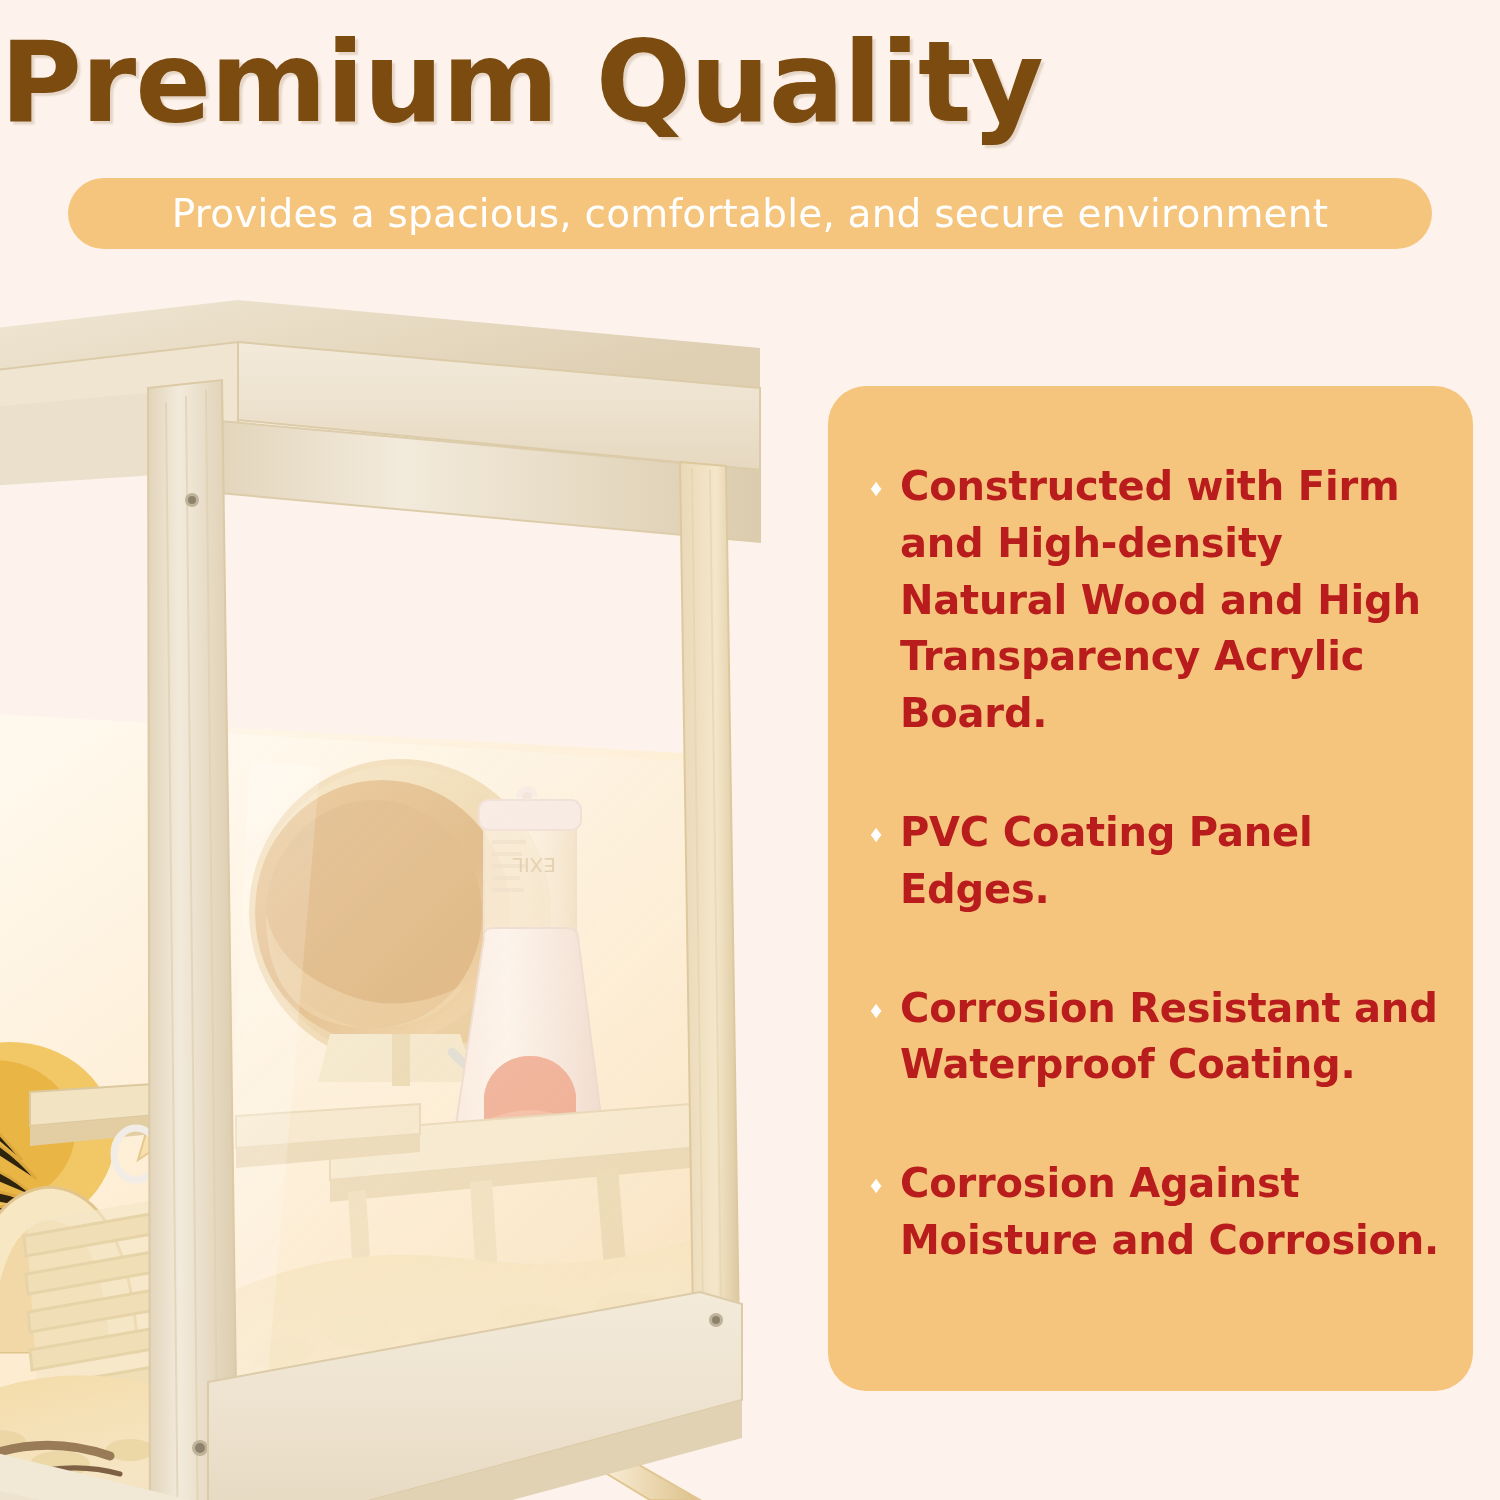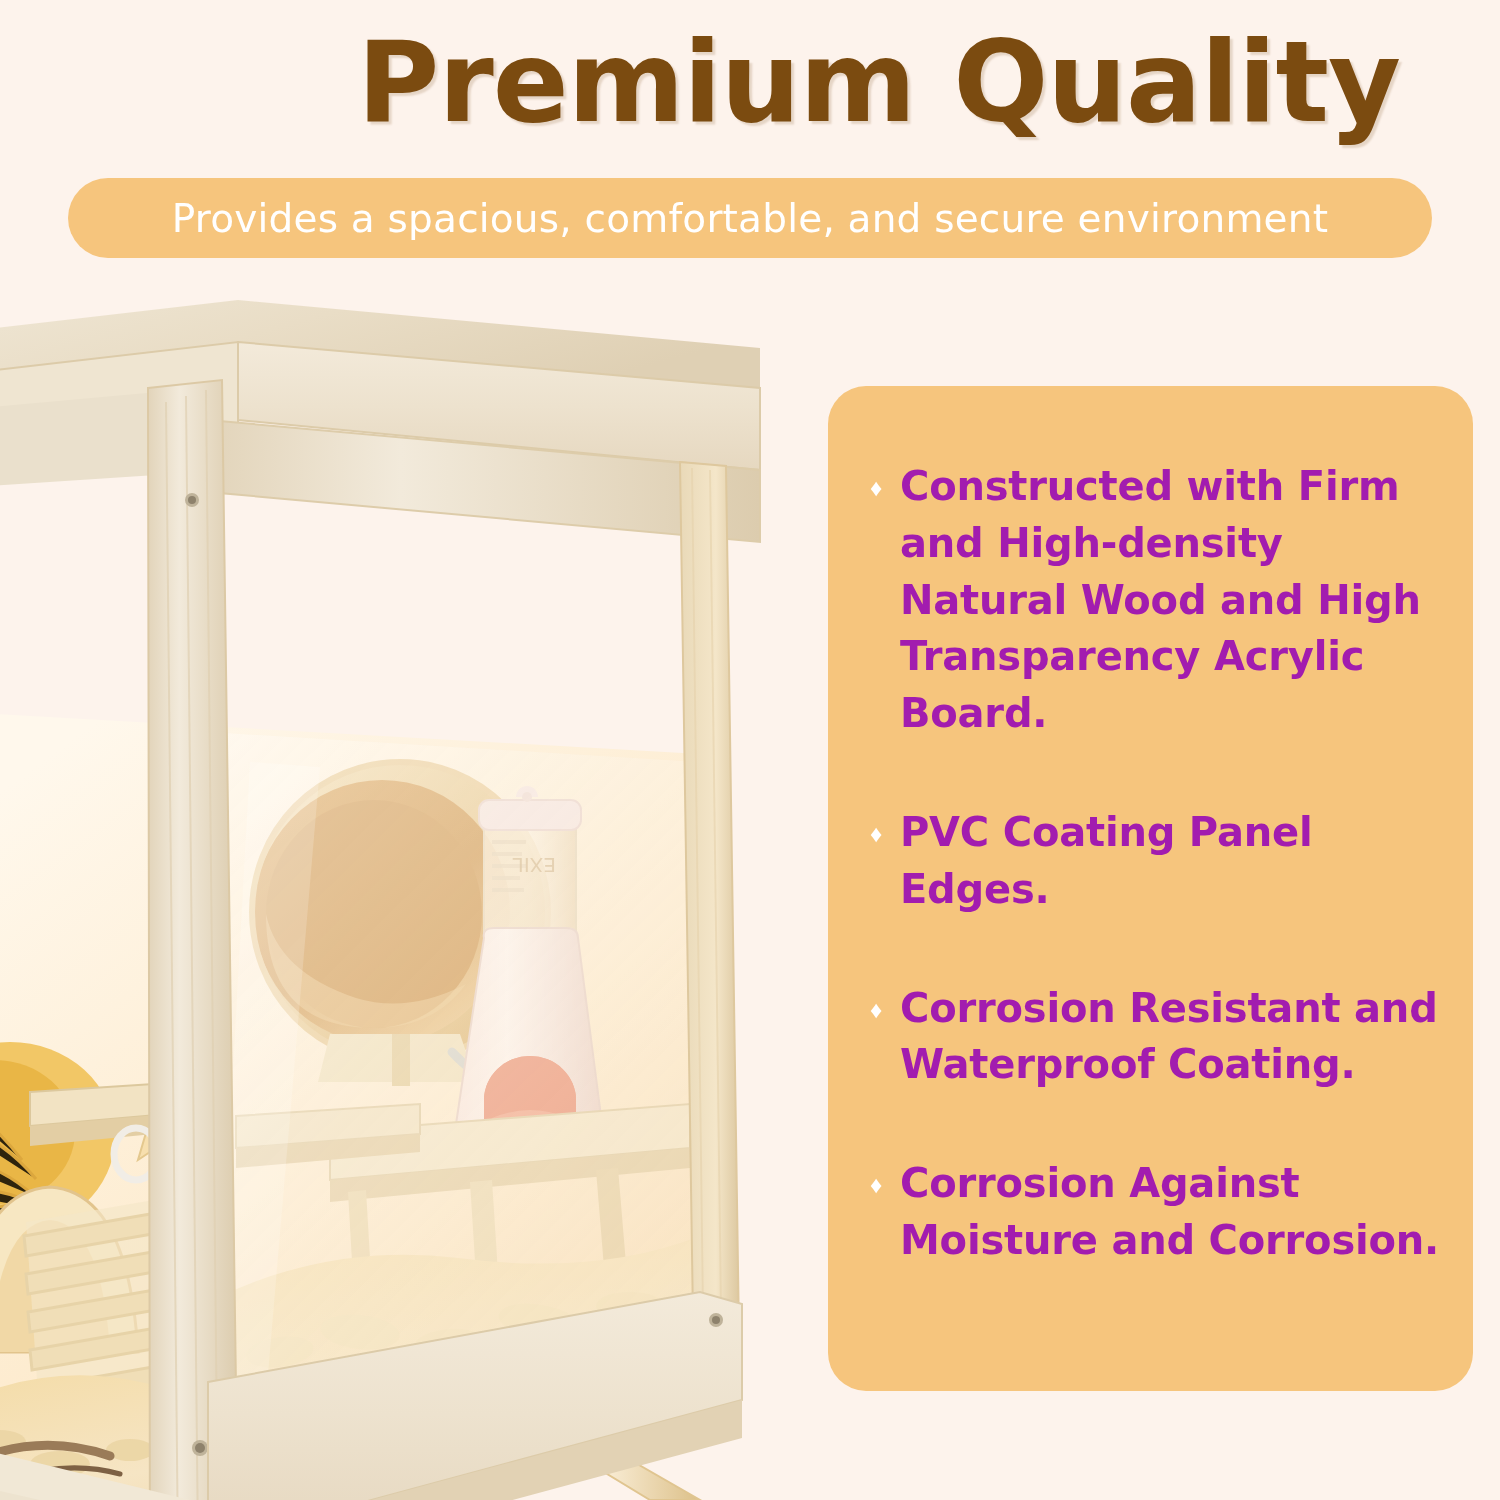--- a/index.html
+++ b/index.html
@@ -15,37 +15,37 @@
     font-family: "Liberation Sans", sans-serif;
     position: relative;
   }
 
   
   .headline {
     position: absolute;
     top: 22px;
     left: 0;
     width: 1400px;
-    text-align: right;
+    text-align: left;
     font-family: "DejaVu Sans", sans-serif;
     font-weight: bold;
     font-size: 112px;
     letter-spacing: -1px;
     color: #7B4B10;
     text-shadow: 3px 3px 2px rgba(120,80,30,0.18);
     line-height: 1.08;
     white-space: nowrap;
   }
 
   .subtitle-pill {
     position: absolute;
     top: 178px;
     left: 68px;
     width: 1364px;
-    height: 80px;
+    height: 71px;
     background: #F6C57D;
     border-radius: 46px;
     display: flex;
     align-items: center;
     justify-content: center;
   }
 
   .subtitle-pill .sub-text {
     color: #FFFFFF;
     font-family: "DejaVu Sans", sans-serif;
@@ -81,21 +81,21 @@
     width: 20px;
     margin-top: 18px;
     margin-right: 14px;
     color: #FFFFFF;
     font-size: 24px;
     line-height: 1;
     text-align: center;
   }
 
   .bullet-text {
-    color: #a21caf;
+    color: #b91c1c;
     font-family: "DejaVu Sans", sans-serif;
     font-weight: bold;
     font-size: 40px;
     line-height: 1.42;
     letter-spacing: -0.2px;
   }
 
   
   .product-photo {
     position: absolute;

